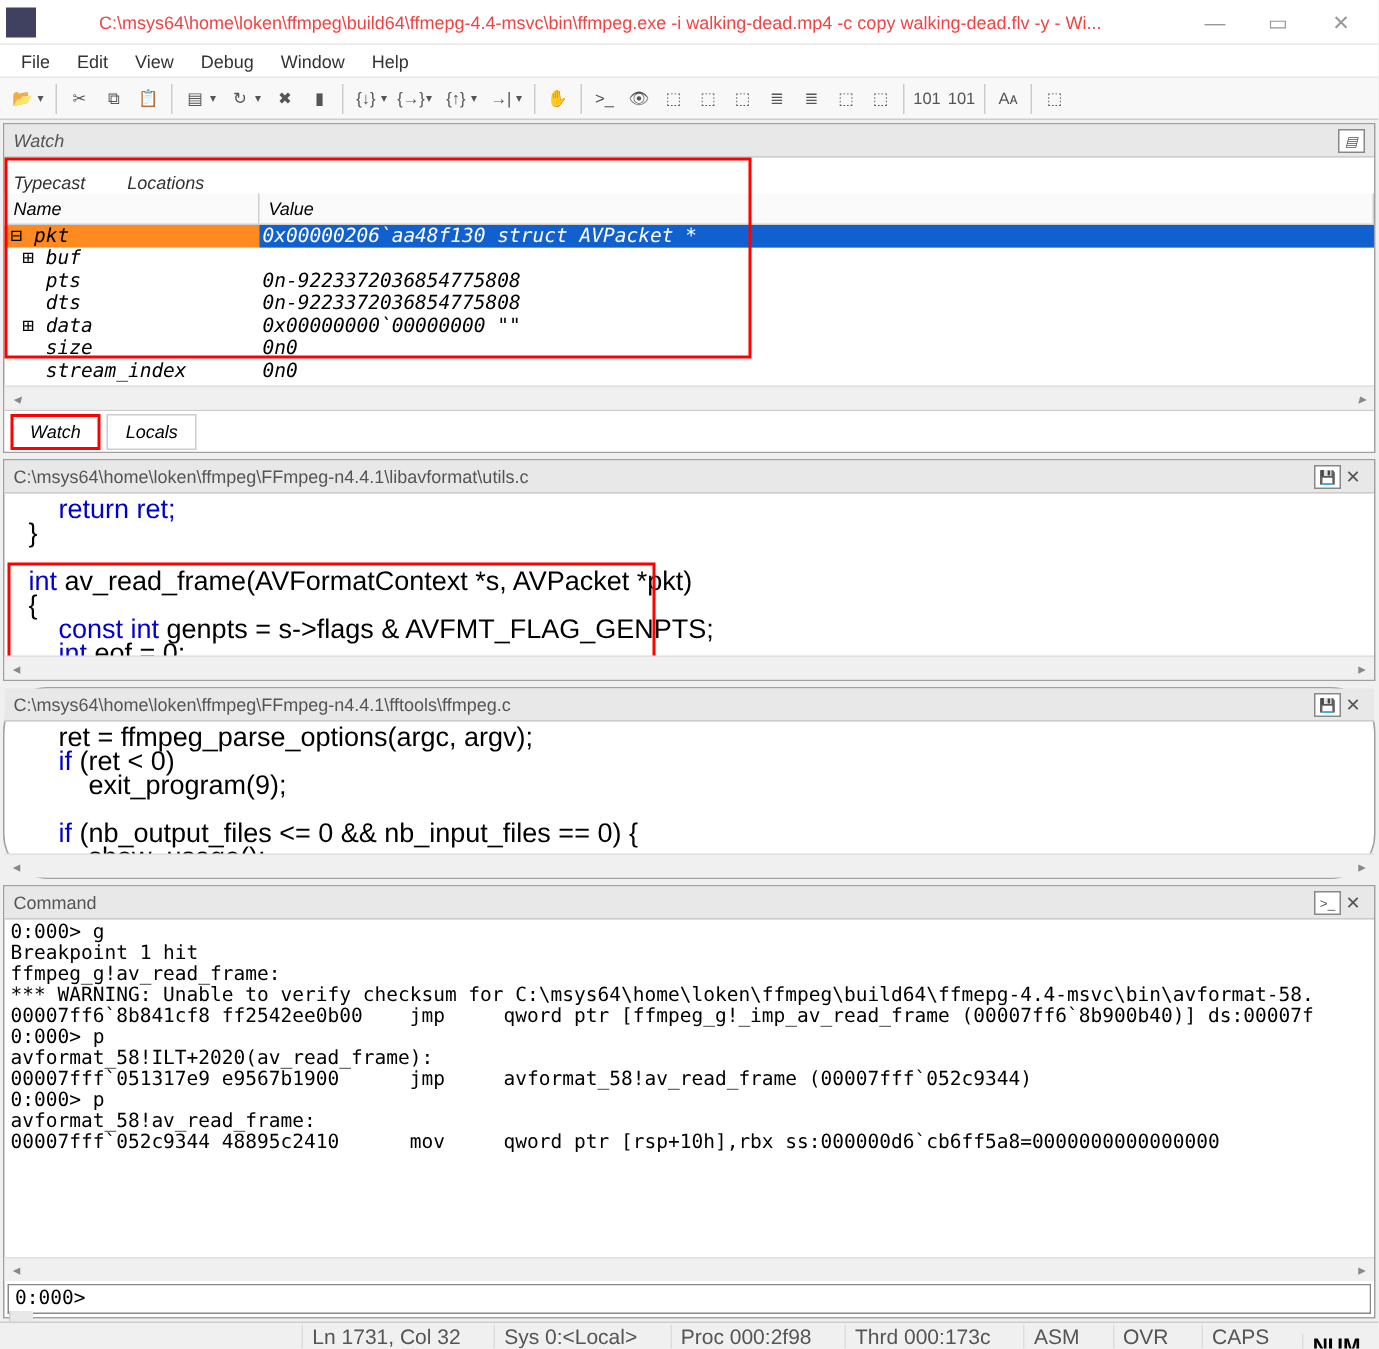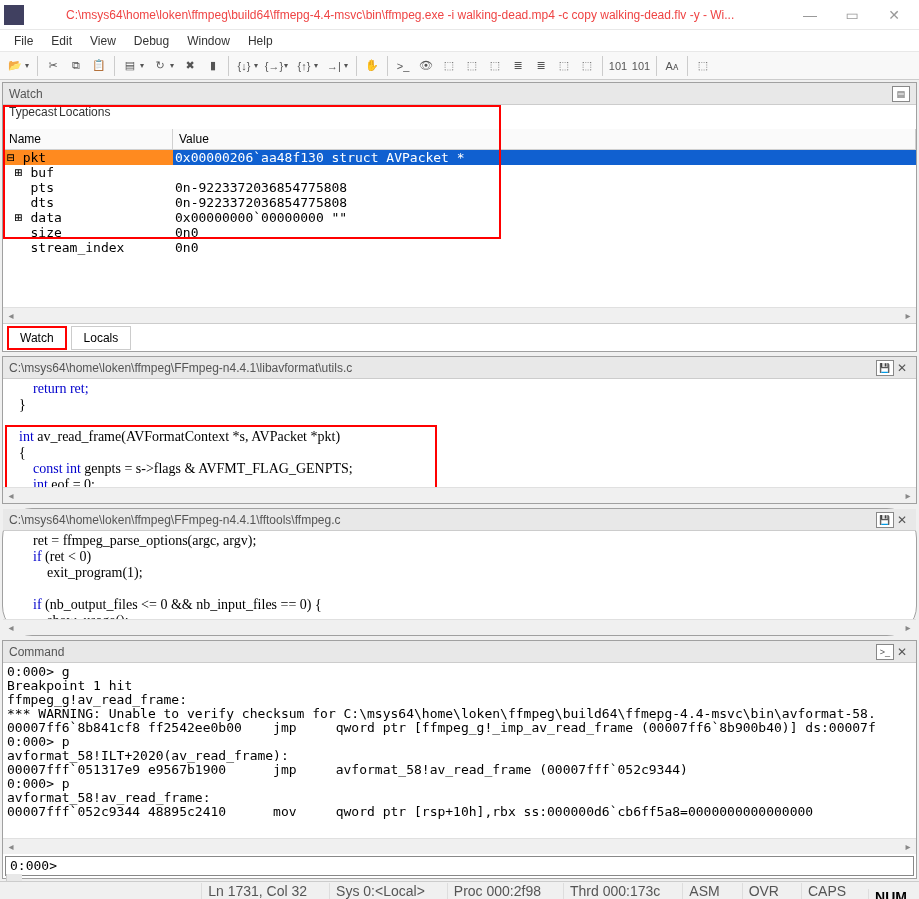--- a/index.html
+++ b/index.html
@@ -31,22 +31,22 @@
   .tb-btn { width: 22px; height: 22px; border: 1px solid transparent; display: inline-flex; align-items: center; justify-content: center; font-size: 11px; color: #555; }
   .tb-sep { width: 1px; height: 20px; background: #ccc; margin: 0 3px; }
   .tb-arrow { font-size: 8px; color: #555; margin-left: -2px; width: 8px; }
 
   .panel { display: flex; flex-direction: column; border: 1px solid #a0a0a0; margin: 2px; background: #fff; }
   .panel-header { height: 22px; background: #e8e8e8; border-bottom: 1px solid #ccc; display: flex; align-items: center; padding: 0 6px; color: #555; font-size: 12px; }
   .panel-header .spacer { flex: 1; }
   .panel-icon { width: 18px; height: 16px; border: 1px solid #888; background: #fff; margin-left: 4px; font-size: 9px; text-align: center; line-height: 14px; }
 
   
-  .watch-panel { height: 270px; }
-  .watch-subhdr { height: 24px; display: flex; align-items: flex-start; padding: 0 6px; gap: 2px; color: #333; }
+  .watch-panel { height: 220px; font-style: italic; }
+  .watch-subhdr { height: 24px; display: flex; align-items: flex-end; padding: 0 6px; gap: 28px; color: #333; }
   .red-box { position: absolute; border: 2px solid red; pointer-events: none; }
   .watch-body { position: relative; flex: 1; min-height: 0; display: flex; flex-direction: column; }
   .grid-header { display: flex; background: #fafafa; border-bottom: 1px solid #d0d0d0; font-size: 12px; }
   .gh-cell { padding: 3px 6px; border-right: 1px solid #d0d0d0; }
   .gh-name { width: 170px; }
   .gh-value { flex: 1; }
   .grid-rows { font-family: Consolas, monospace; font-size: 13px; flex: 1; overflow: hidden; }
   .gr { display: flex; height: 15px; line-height: 15px; }
   .gr-sel { background: #ff8a1f; }
   .gr-sel .gc-name { color: #000; }
@@ -57,21 +57,21 @@
   .scroll-h .arrow { width: 16px; text-align: center; color: #888; font-size: 10px; }
   .scroll-h .track { flex: 1; }
   .watch-tabs { height: 28px; display: flex; align-items: center; border-top: 1px solid #ccc; background: #fff; padding: 2px 4px; gap: 4px; }
   .wtab { padding: 4px 12px; border: 1px solid #ccc; background: #fff; font-size: 12px; }
   .wtab-active { border: 2px solid red; padding: 3px 11px; }
 
   
   .src-panel { background: #fff; }
   .src1 { height: 148px; }
   .src2 { height: 128px; border-radius: 30px; }
-  .src-body { flex: 1; overflow: hidden; font-family: Liberation Serif, serif; font-size: 14px; line-height: 16px; white-space: pre; padding: 2px 0 0 16px; position: relative; }
+  .src-body { flex: 1; overflow: hidden; font-family: Liberation Sans, sans-serif; font-size: 18px; line-height: 16px; white-space: pre; padding: 2px 0 0 16px; position: relative; }
   .closeicon { width: 16px; text-align: center; color: #555; }
   .kw-blue { color: #0000cc; }
 
   
   .cmd-panel { flex: 1; min-height: 0; }
   .cmd-body { flex: 1; overflow: hidden; font-family: Consolas, monospace; font-size: 13px; line-height: 14px; white-space: pre; padding: 2px 4px; }
   .cmd-input-row { height: 20px; display: flex; border: 1px solid #888; margin: 2px; flex-direction: column; }
   .cmd-input { flex: 1; border: none; font-family: Consolas, monospace; font-size: 13px; padding: 1px 4px; outline: none; }
   .cmd-input-arrow { width: 16px; background: #e8e8e8; border-left: 1px solid #ccc; text-align: center; font-size: 8px; line-height: 18px; }
 
@@ -230,21 +230,21 @@
 
 <div class="panel src-panel src2">
   <div class="panel-header">
     <span>C:\msys64\home\loken\ffmpeg\FFmpeg-n4.4.1\fftools\ffmpeg.c</span>
     <div class="spacer"></div>
     <div class="panel-icon">💾</div>
     <div class="closeicon">✕</div>
   </div>
   <div class="src-body"><span>    ret = ffmpeg_parse_options(argc, argv);</span>
 <span class="kw-blue">    if</span><span> (ret &lt; 0)</span>
-<span>        exit_program(1);</span>
+<span>        exit_program(9);</span>
 
 <span class="kw-blue">    if</span><span> (nb_output_files &lt;= 0 &amp;&amp; nb_input_files == 0) {</span>
 <span>        show_usage();</span>
 
 </div>
   <div class="scroll-h">
     <div class="arrow">◂</div>
       <div class="track"></div>
       <div class="arrow">▸</div>
   </div>

